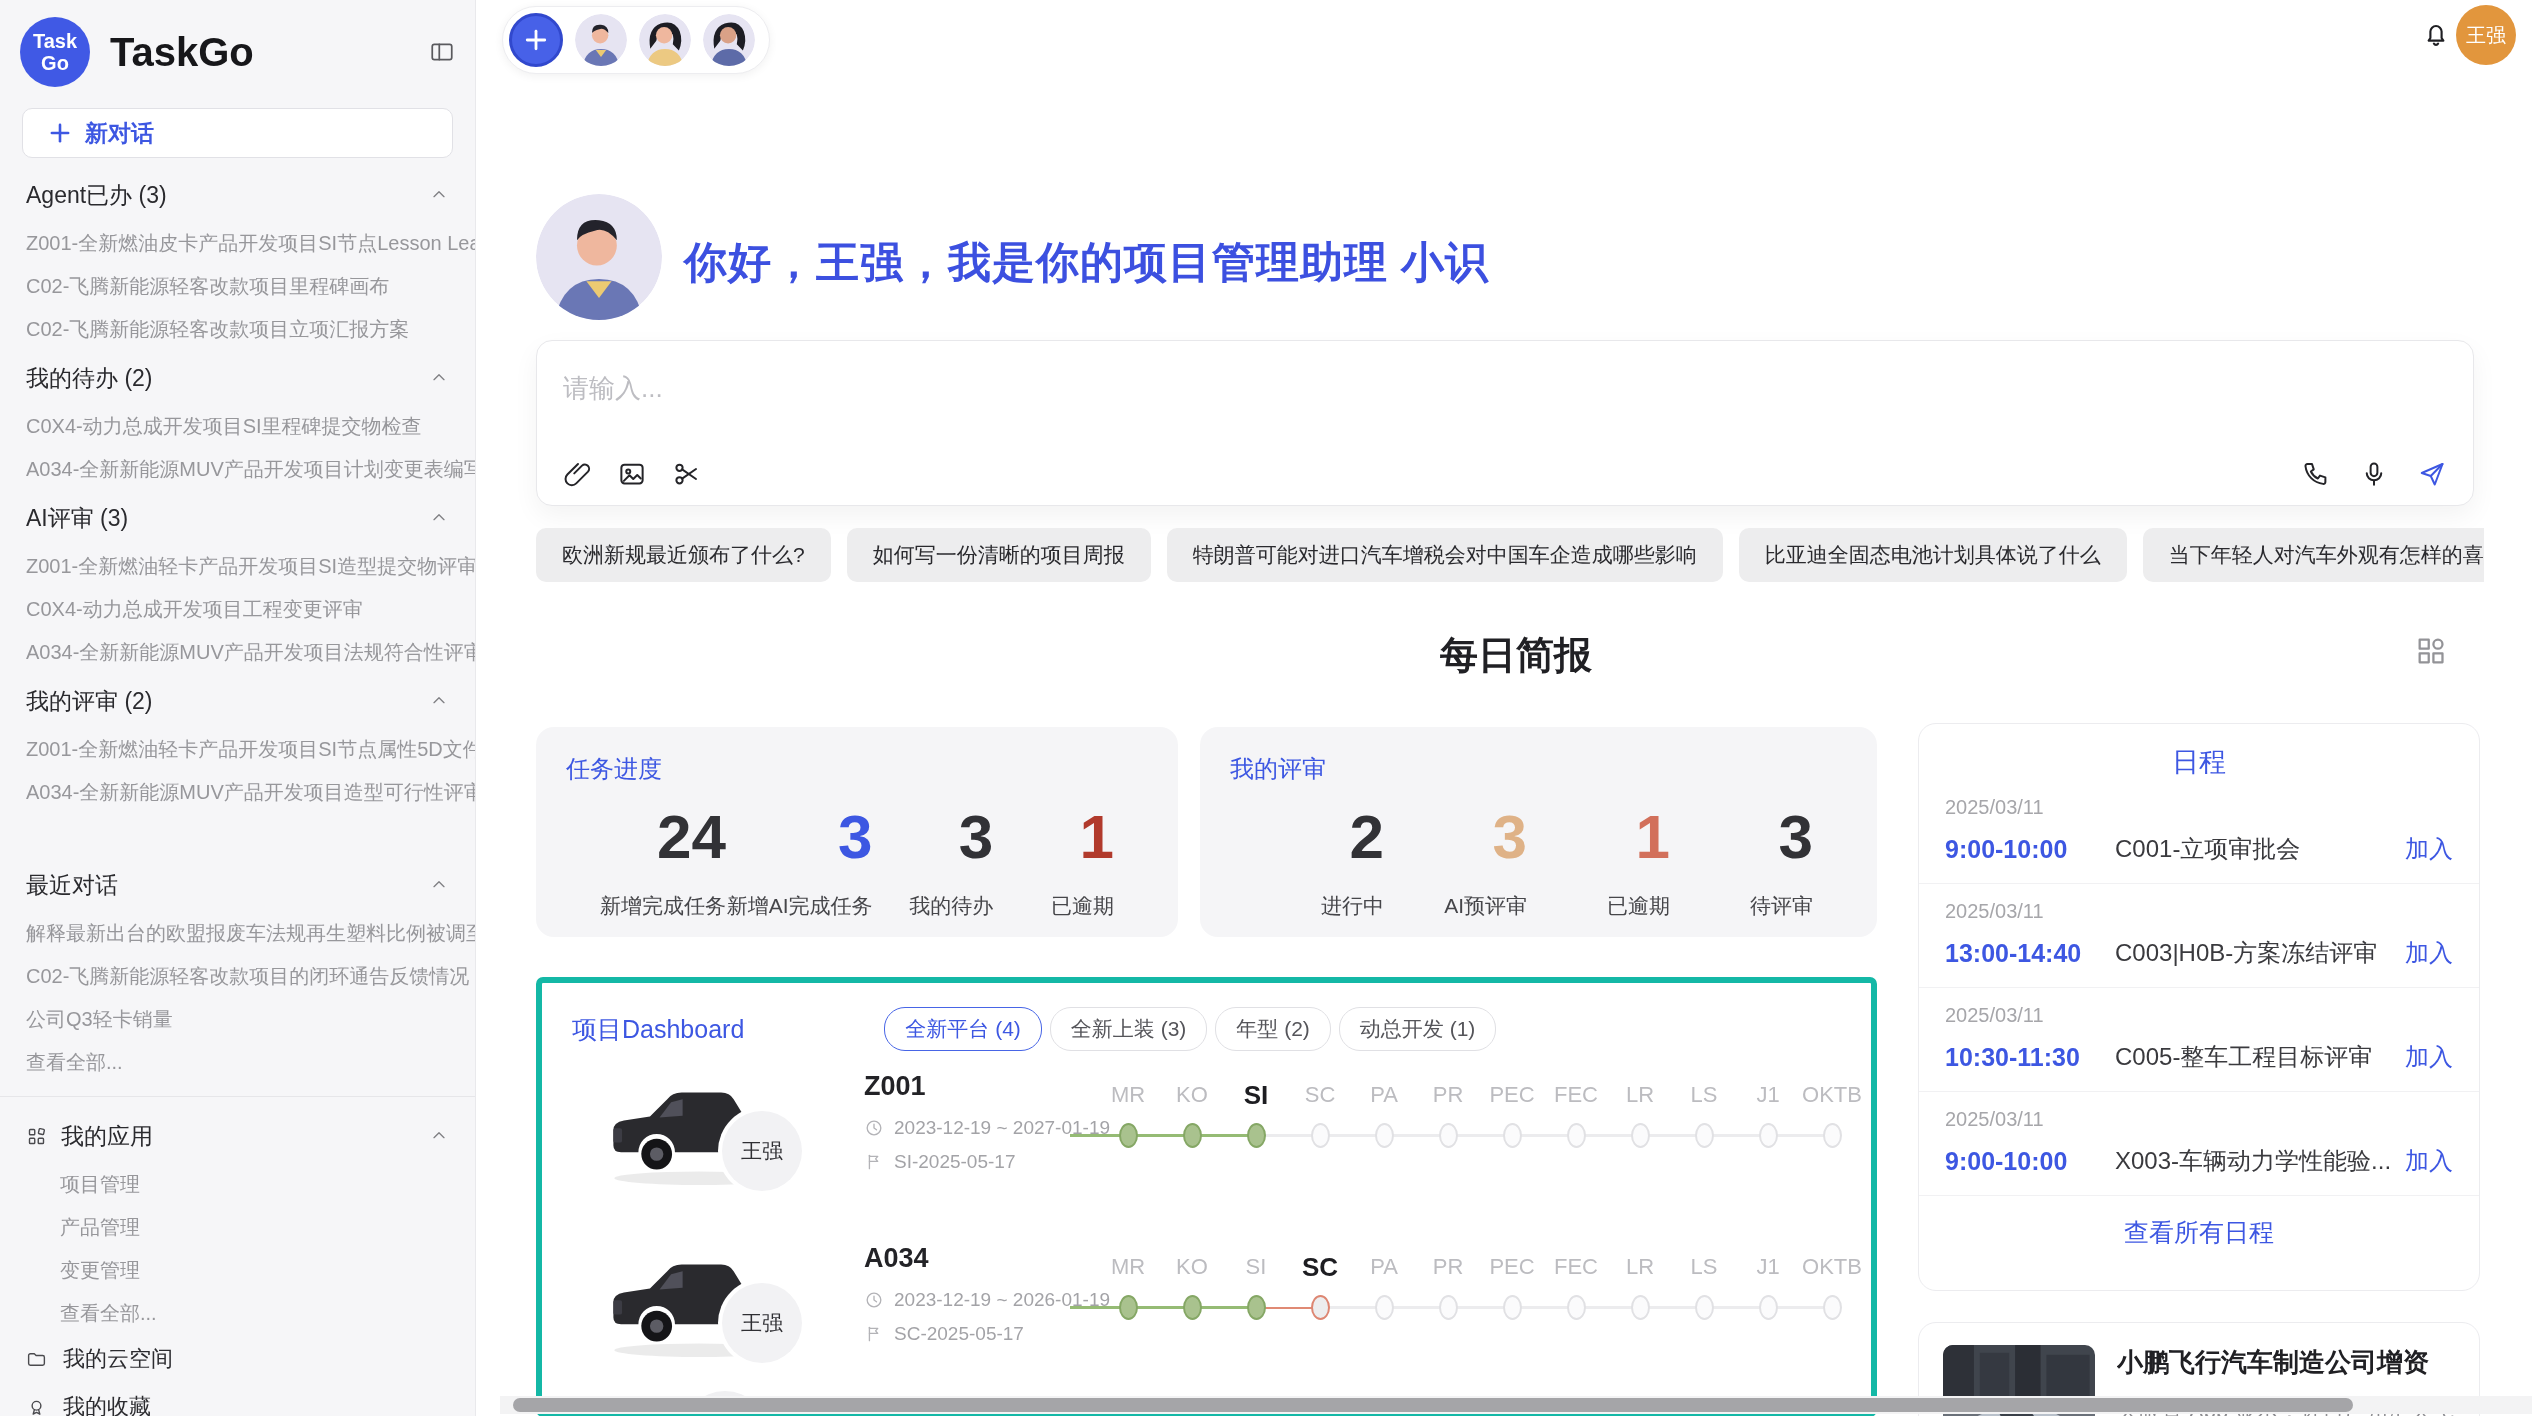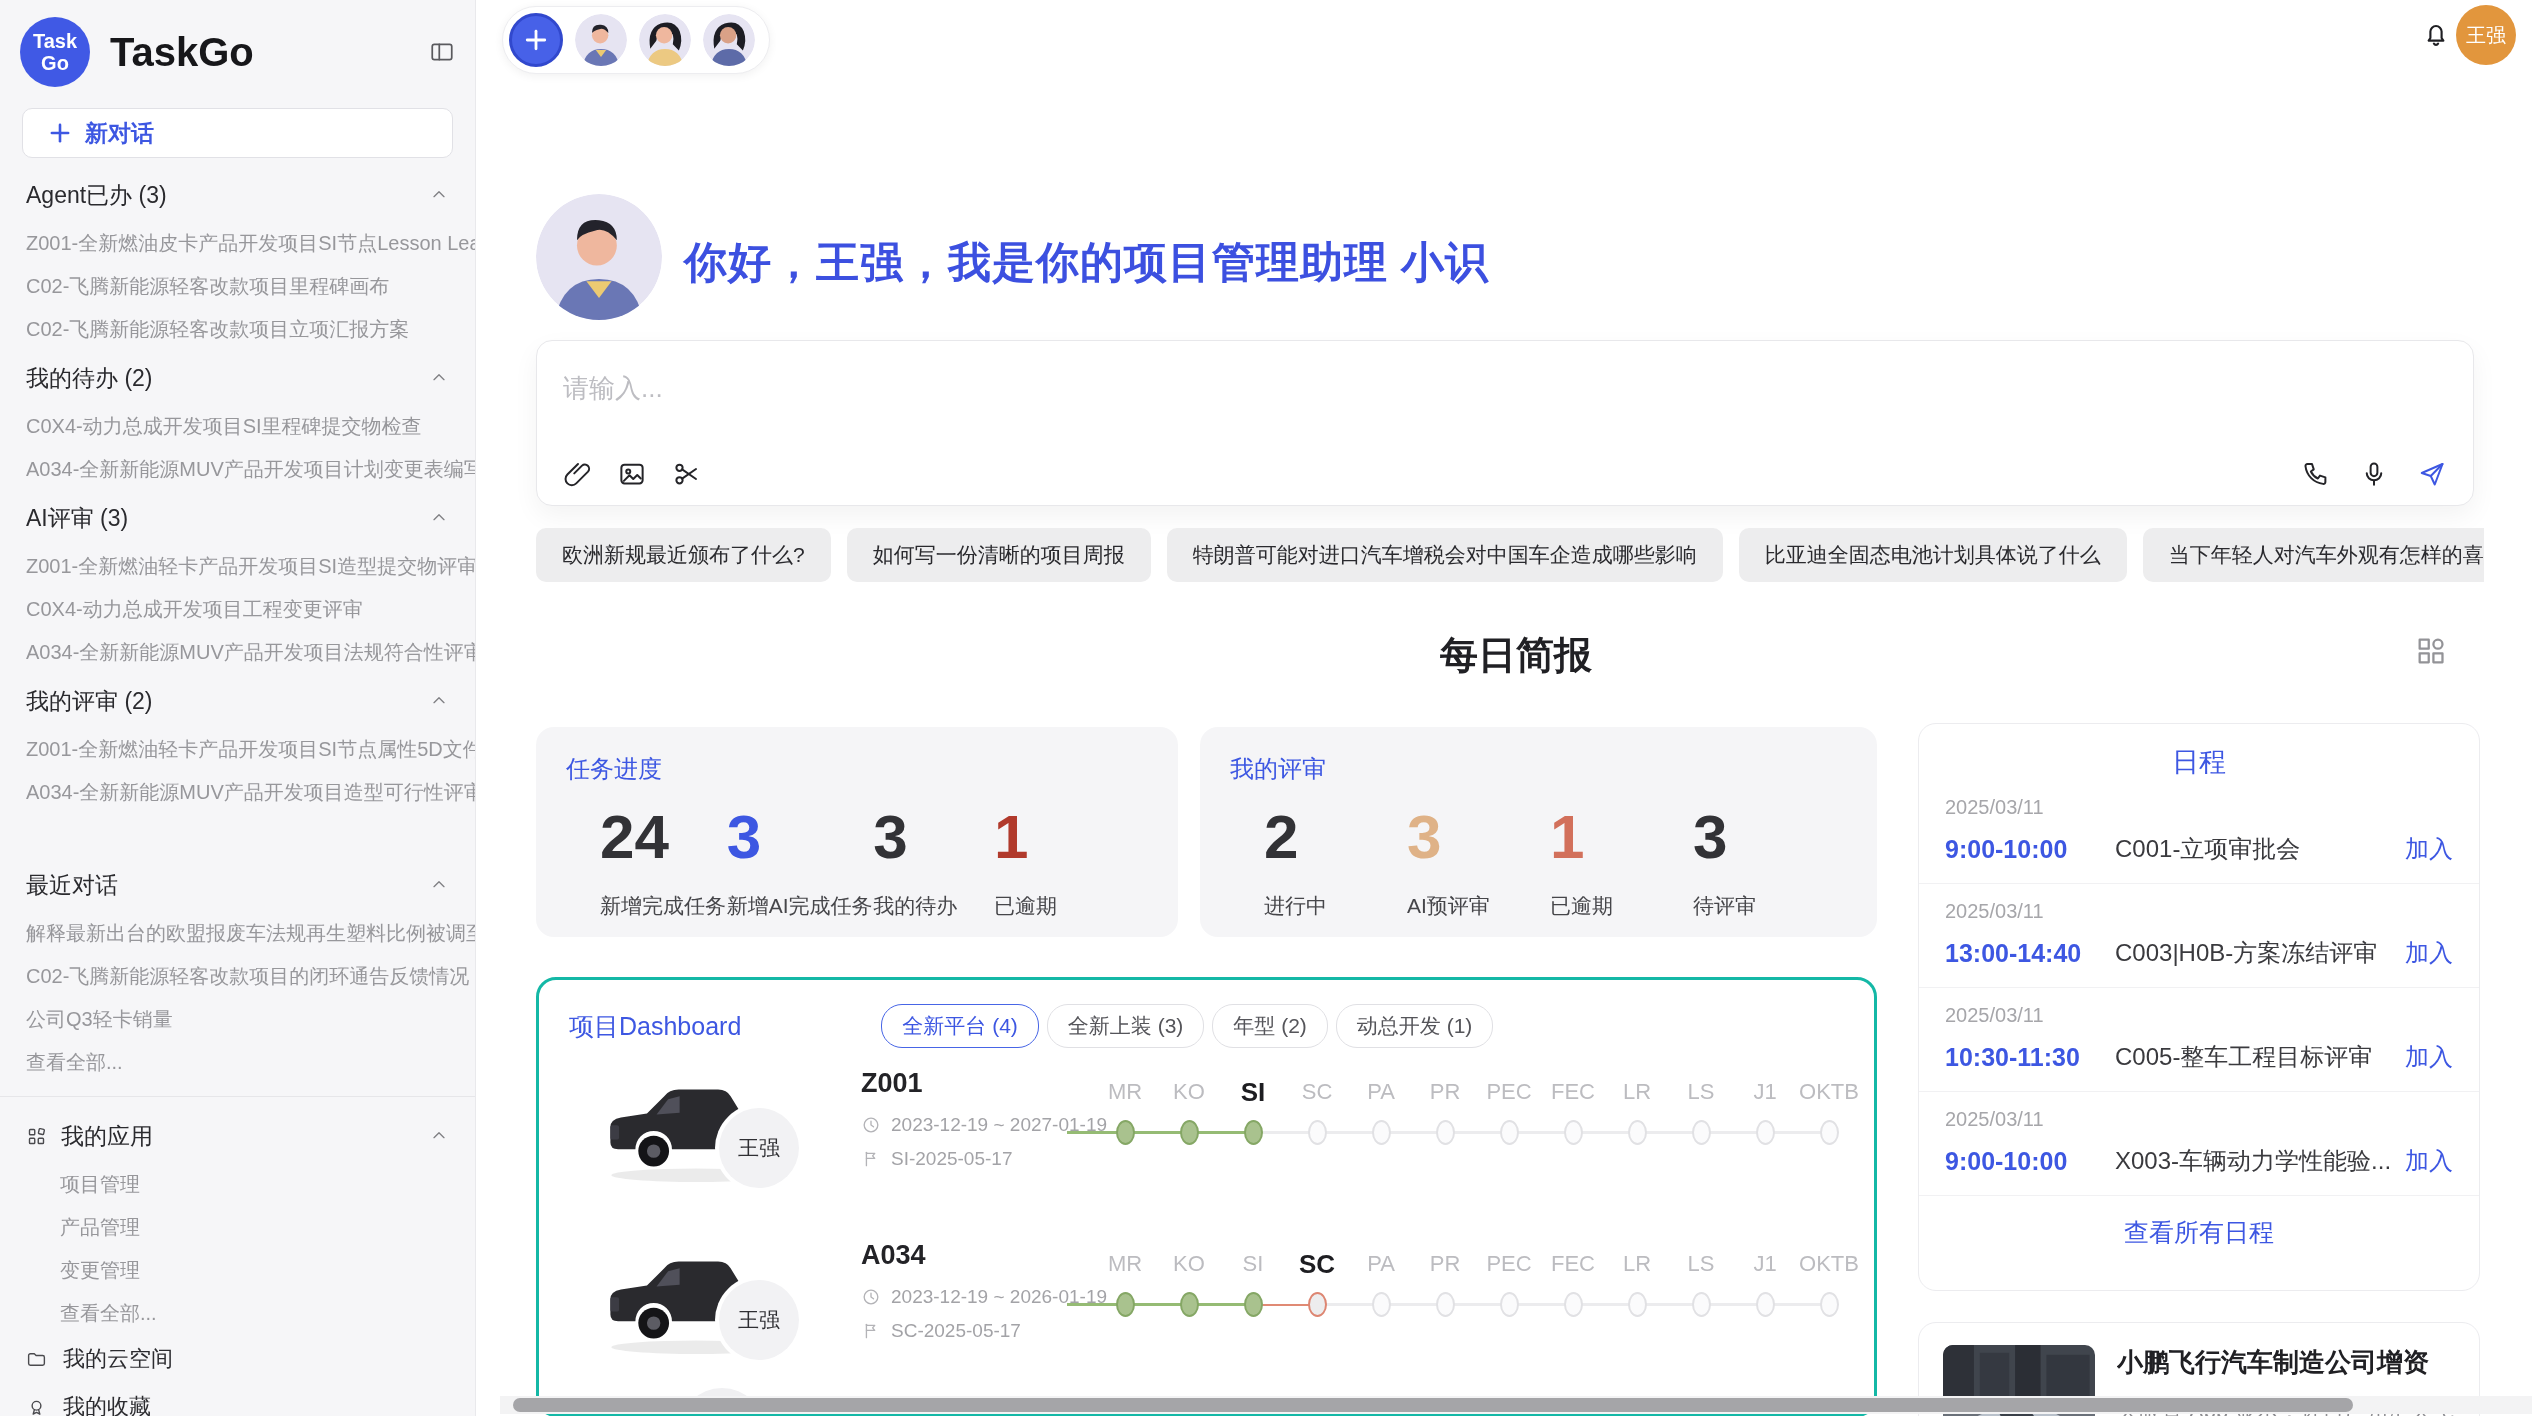--- a/index.html
+++ b/index.html
@@ -60,27 +60,27 @@
         font-size:21px;color:#2a2a2e;white-space:nowrap;cursor:pointer;flex:none}
 
   
   .brief-title{position:absolute;left:500px;width:2032px;top:630px;text-align:center;font-size:38px;
                font-weight:700;color:#202024}
   .brief-menu{position:absolute;left:2414px;top:634px;color:#939397;cursor:pointer}
   .stat-card{position:absolute;top:727px;height:210px;background:#f5f5f7;border-radius:18px;box-sizing:border-box;
              padding:26px 30px}
   .stat-title{font-size:24px;color:#3d57e2}
   .stat-row{display:flex;justify-content:space-between;padding:0 34px;margin-top:16px}
-  .stat{text-align:left;min-width:120px}
+  .stat{text-align:right;min-width:120px}
   .stat .v{font-size:62px;font-weight:600}
   .stat .l{font-size:21px;color:#46464a;margin-top:20px}
 
   
-  .dash{position:absolute;left:536px;top:977px;width:1341px;height:440px;background:#fff;border:3px solid #14b8a6;
-        border-radius:20px;box-sizing:border-box;padding:24px 30px;overflow:hidden}
+  .dash{position:absolute;left:536px;top:977px;width:1341px;height:440px;background:#fff;border:6px solid #14b8a6;
+        border-radius:7px;box-sizing:border-box;padding:24px 30px;overflow:hidden}
   .dash-head{display:flex;align-items:center}
   .dash-title{font-size:25px;color:#3d57e2}
   .tabs{display:flex;gap:8px;margin-left:140px}
   .tab{height:42px;border:1px solid #e0e0e4;border-radius:21px;padding:0 20px;display:flex;align-items:center;
        font-size:21px;color:#55555a;background:#fff;cursor:pointer;white-space:nowrap}
   .tab.active{border-color:#4765e6;color:#3d57e2}
   .project{position:relative;height:158px;margin-top:14px;cursor:pointer}
   .truck{position:absolute;left:26px;top:8px;width:202px;height:118px}
   .owner{position:absolute;left:150px;top:46px;width:80px;height:80px;border-radius:50%;background:#f2f2f4;
          display:flex;align-items:center;justify-content:center;font-size:21px;color:#2f2f33;box-shadow:0 0 0 4px #fff}

